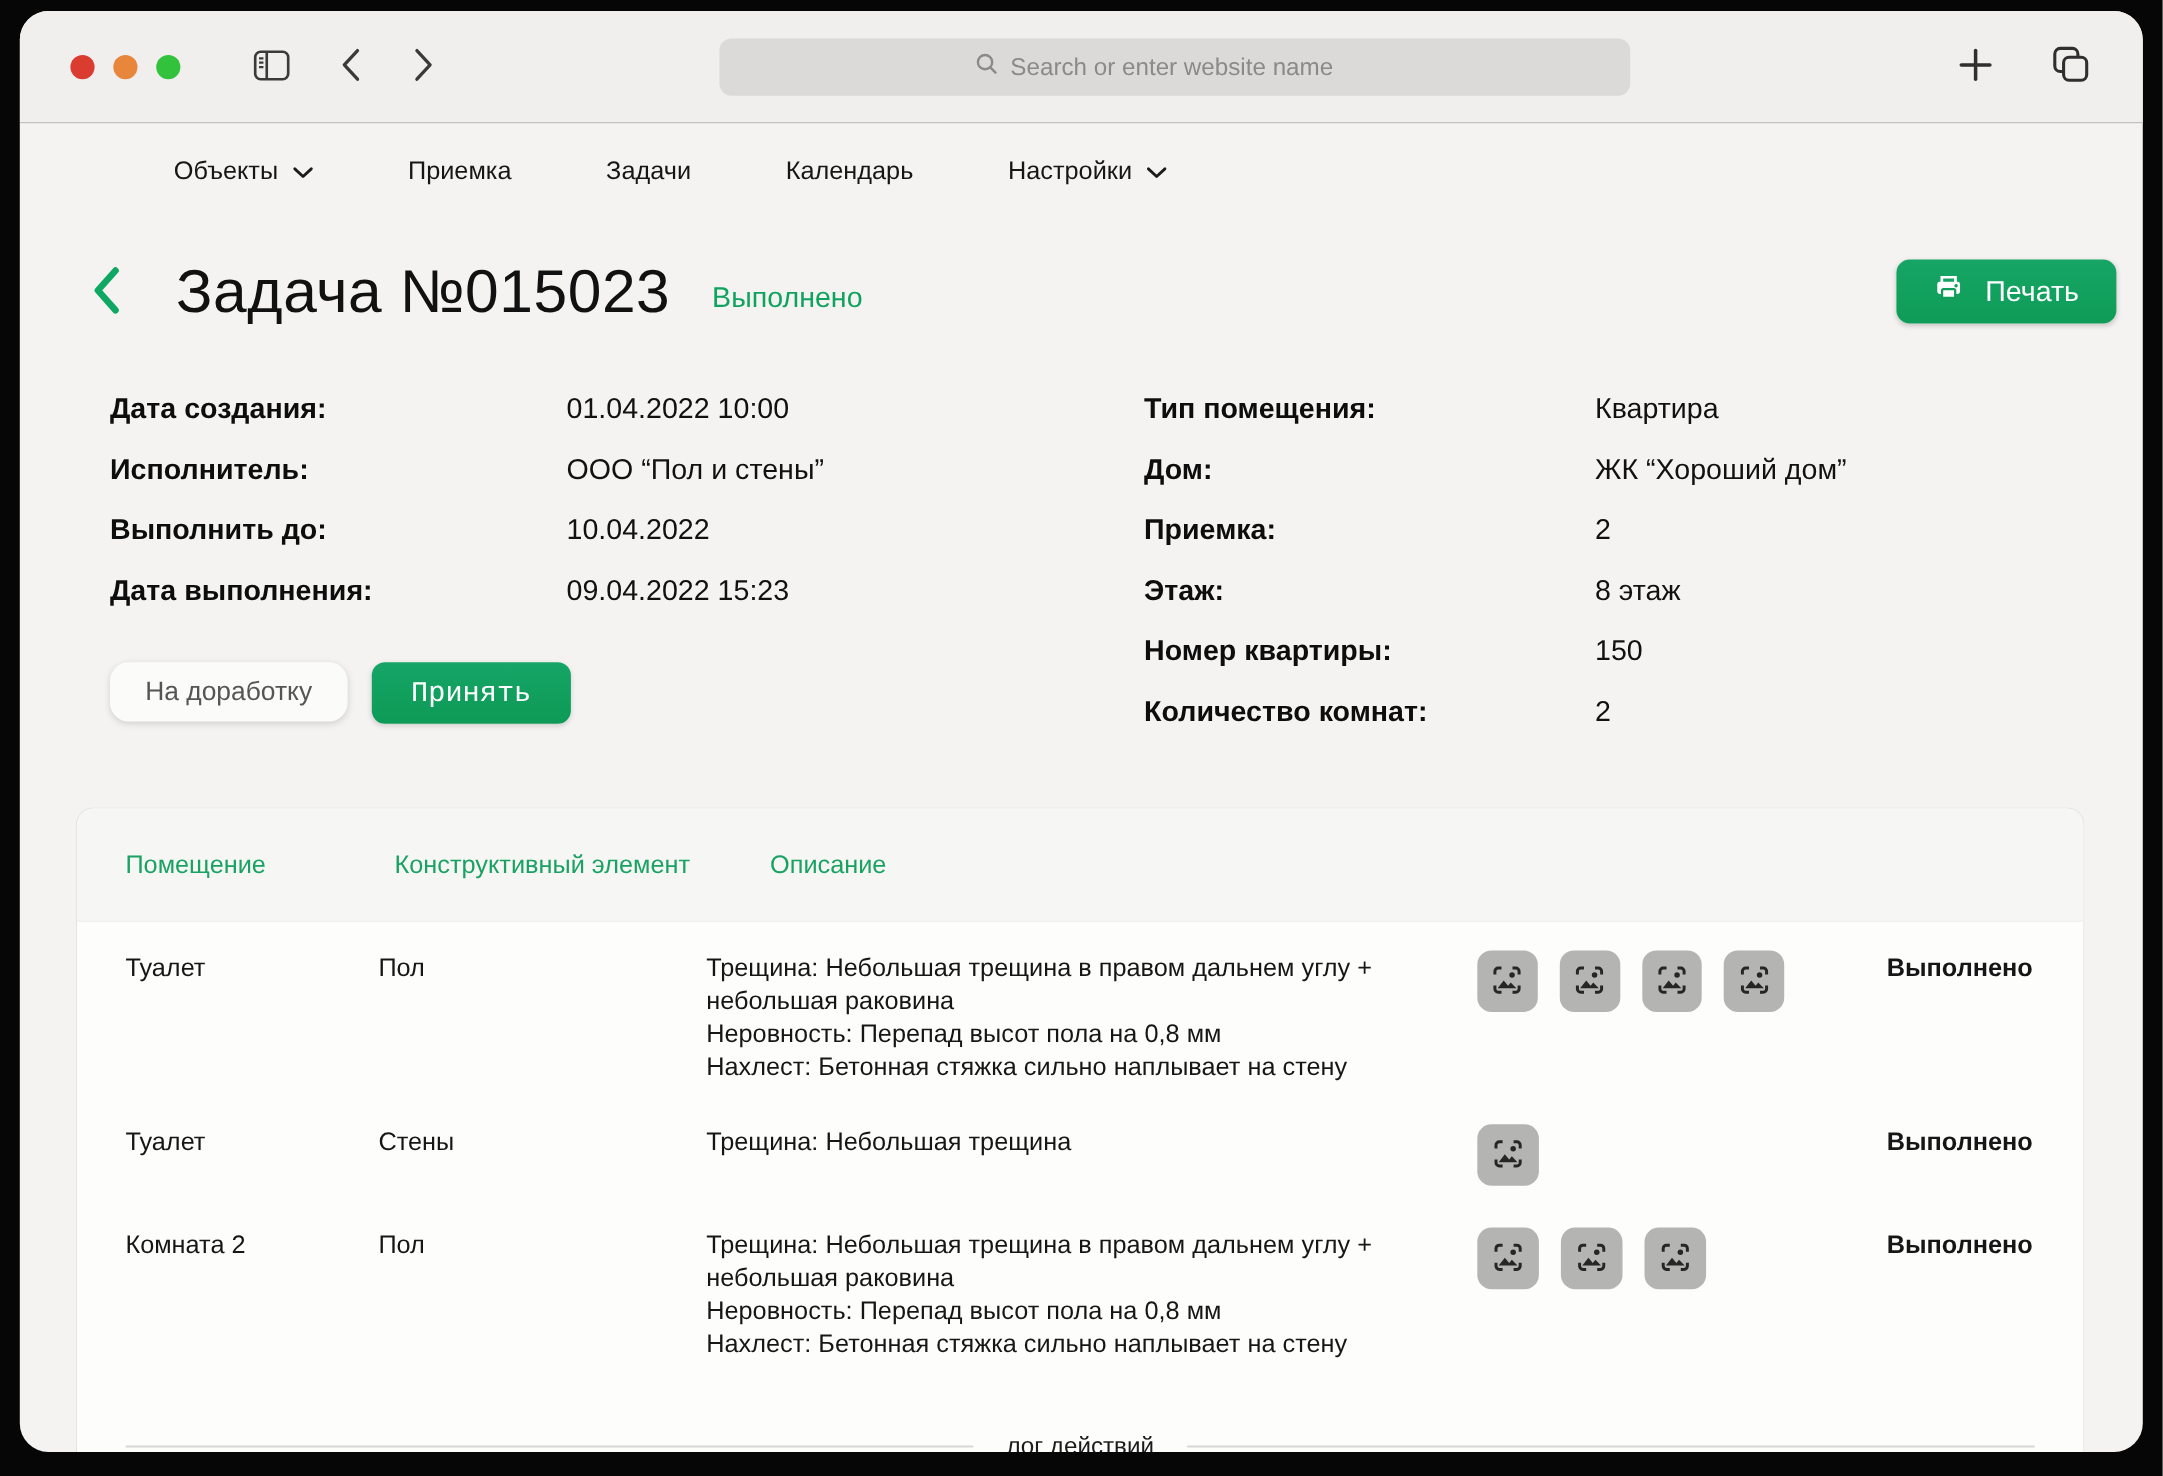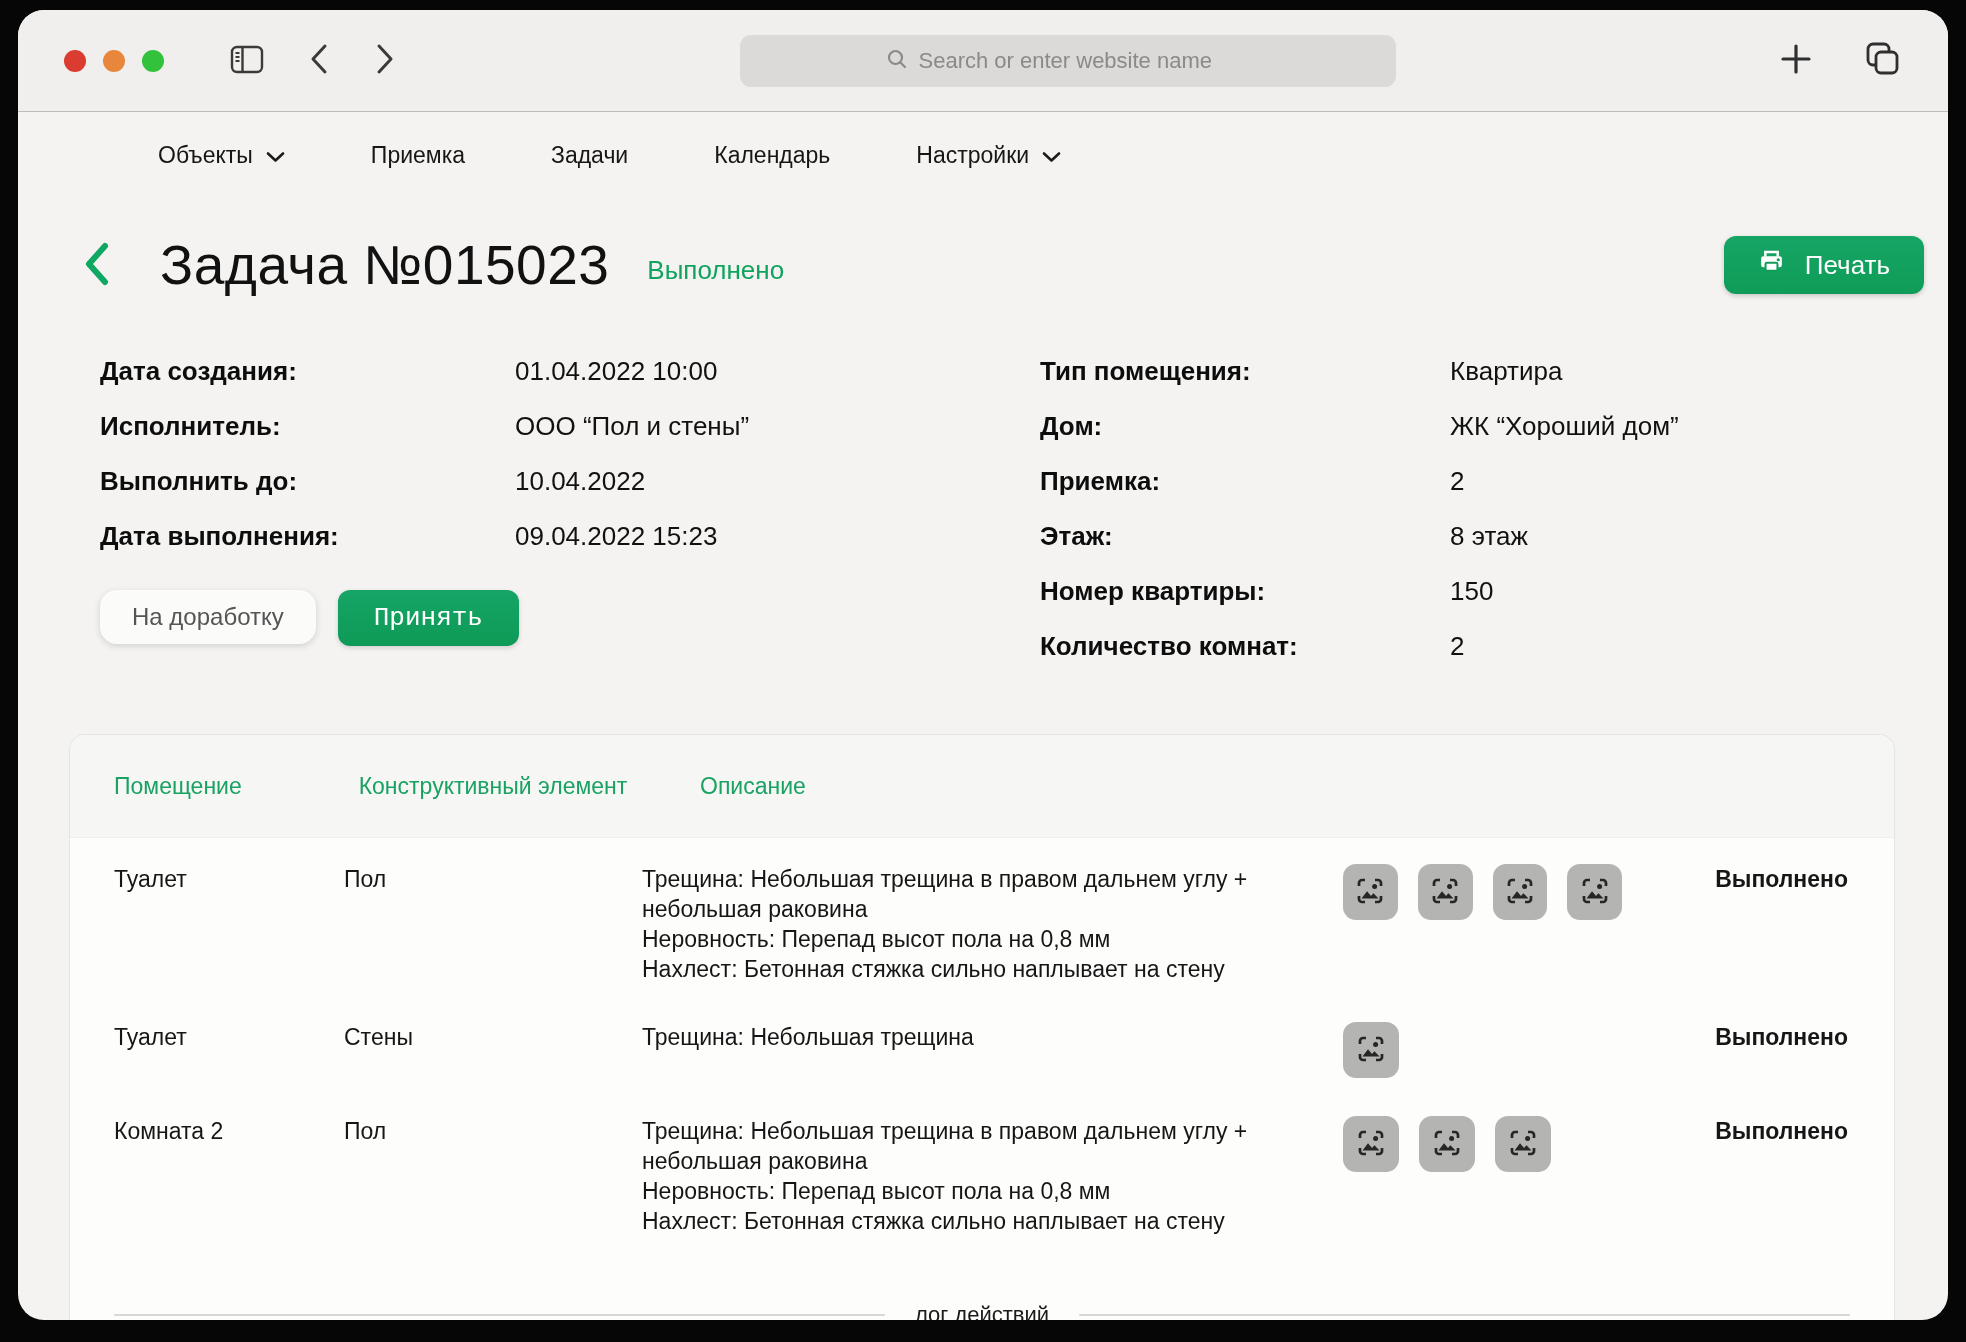--- a/index.html
+++ b/index.html
@@ -23,21 +23,21 @@
   }
   .lights{display:flex;gap:17px;align-items:center;}
   .light{width:22px;height:22px;border-radius:50%;}
   .light.red{background:#da3c30;}
   .light.orange{background:#e8863c;}
   .light.green{background:#33c23c;}
   .chrome-icons{display:flex;align-items:center;margin-left:66px;gap:44px;}
   .icon-btn{background:none;border:none;padding:0;display:flex;align-items:center;cursor:pointer;}
   .search-wrap{flex:1;display:flex;justify-content:center;}
   .search-bar{
-    width:656px;height:52px;background:#dbdad8;border-radius:11px;
+    width:828px;height:52px;background:#dbdad8;border-radius:11px;
     display:flex;align-items:center;justify-content:center;cursor:text;
   }
   .search-bar svg{margin-right:9px;}
   .search-bar input{
     background:transparent;border:none;outline:none;
     font-family:inherit;font-size:22px;color:#4a4a48;width:330px;
   }
   .search-bar input::placeholder{color:#8b8a88;opacity:1;}
   .chrome-right{display:flex;align-items:center;gap:52px;margin-left:40px;}
   
@@ -59,21 +59,21 @@
     display:flex;align-items:center;gap:20px;
     box-shadow:0 2px 5px rgba(0,0,0,.18);
   }
   
   .details{display:flex;margin-top:58px;flex:0 0 auto;}
   .details-col{display:grid;row-gap:23px;align-content:start;}
   .details-col.left{margin-left:82px;width:905px;grid-template-columns:415px auto;}
   .details-col.right{margin-left:35px;grid-template-columns:410px auto;}
   .detail-label{font-size:26px;font-weight:700;color:#0d0d0d;line-height:32px;}
   .detail-value{font-size:26px;color:#111;line-height:32px;}
-  .left-wrap{display:flex;flex-direction:column;}
+  .left-wrap{display:flex;flex-direction:column;gap:12px;}
   .action-row{display:flex;gap:22px;margin:38px 0 0 82px;}
   .btn-rework{
     height:54px;padding:0 32px;border:none;border-radius:17px;
     background:#fbfbfa;color:#555;font-size:24px;font-family:inherit;cursor:pointer;
     box-shadow:0 2px 7px rgba(0,0,0,.14);
   }
   .btn-accept{
     height:56px;padding:0 36px;border:none;border-radius:12px;
     background:linear-gradient(180deg,#16a567 0%,#0e9a56 100%);
     color:#fff;font-size:26px;font-family:Liberation Mono, monospace;cursor:pointer;

